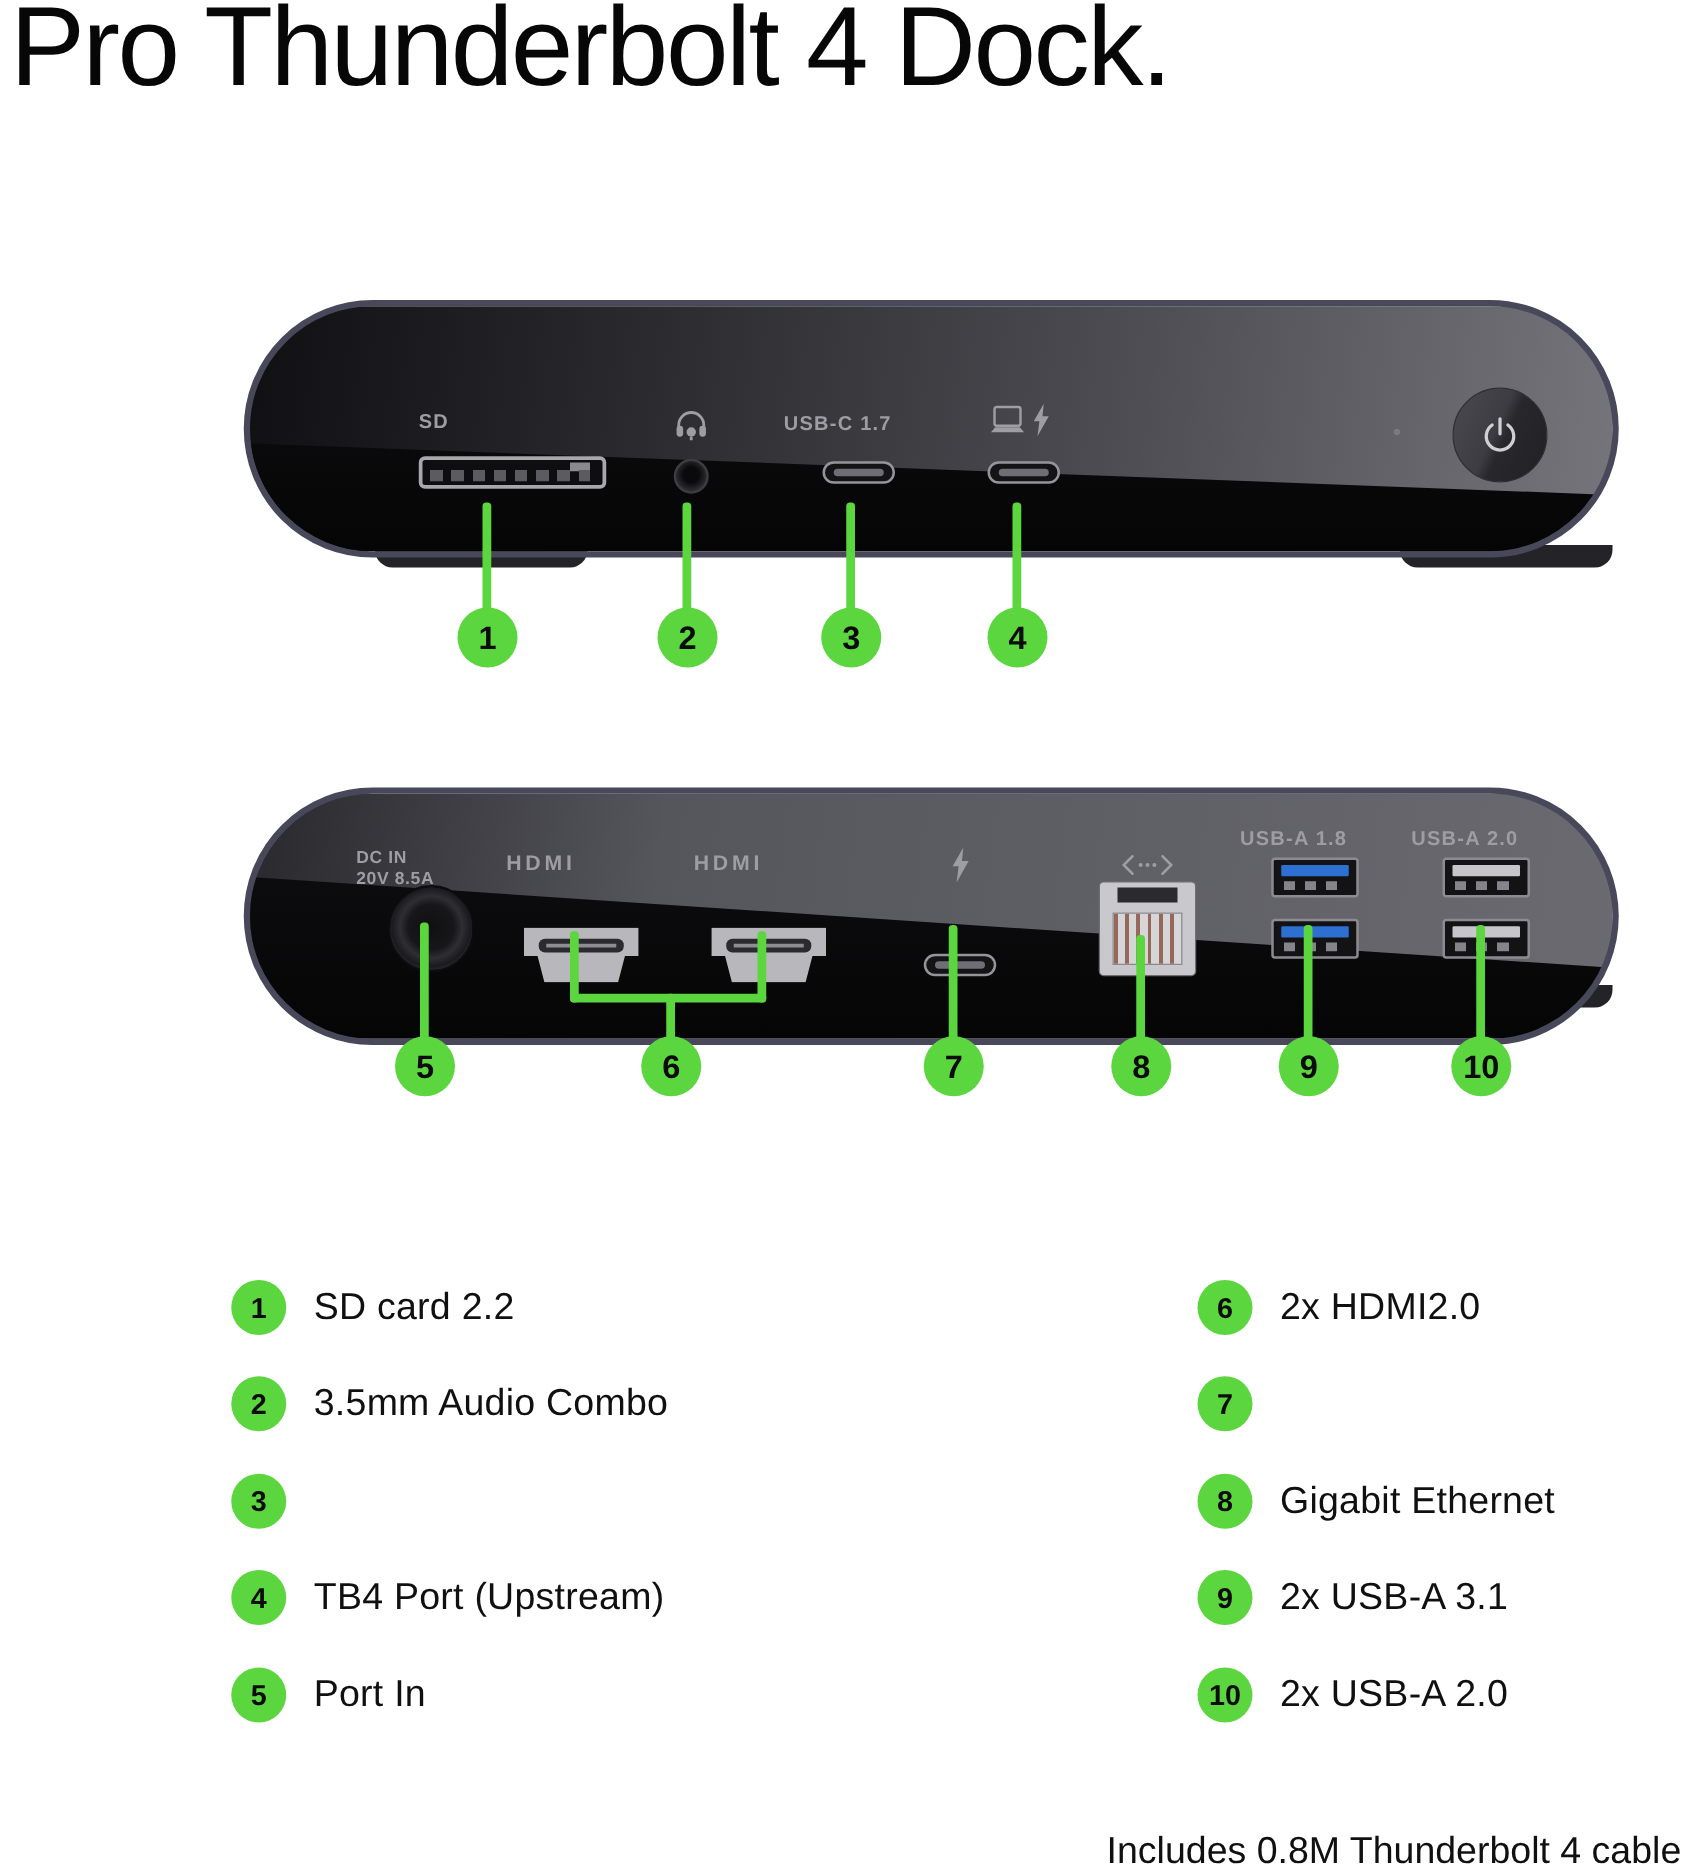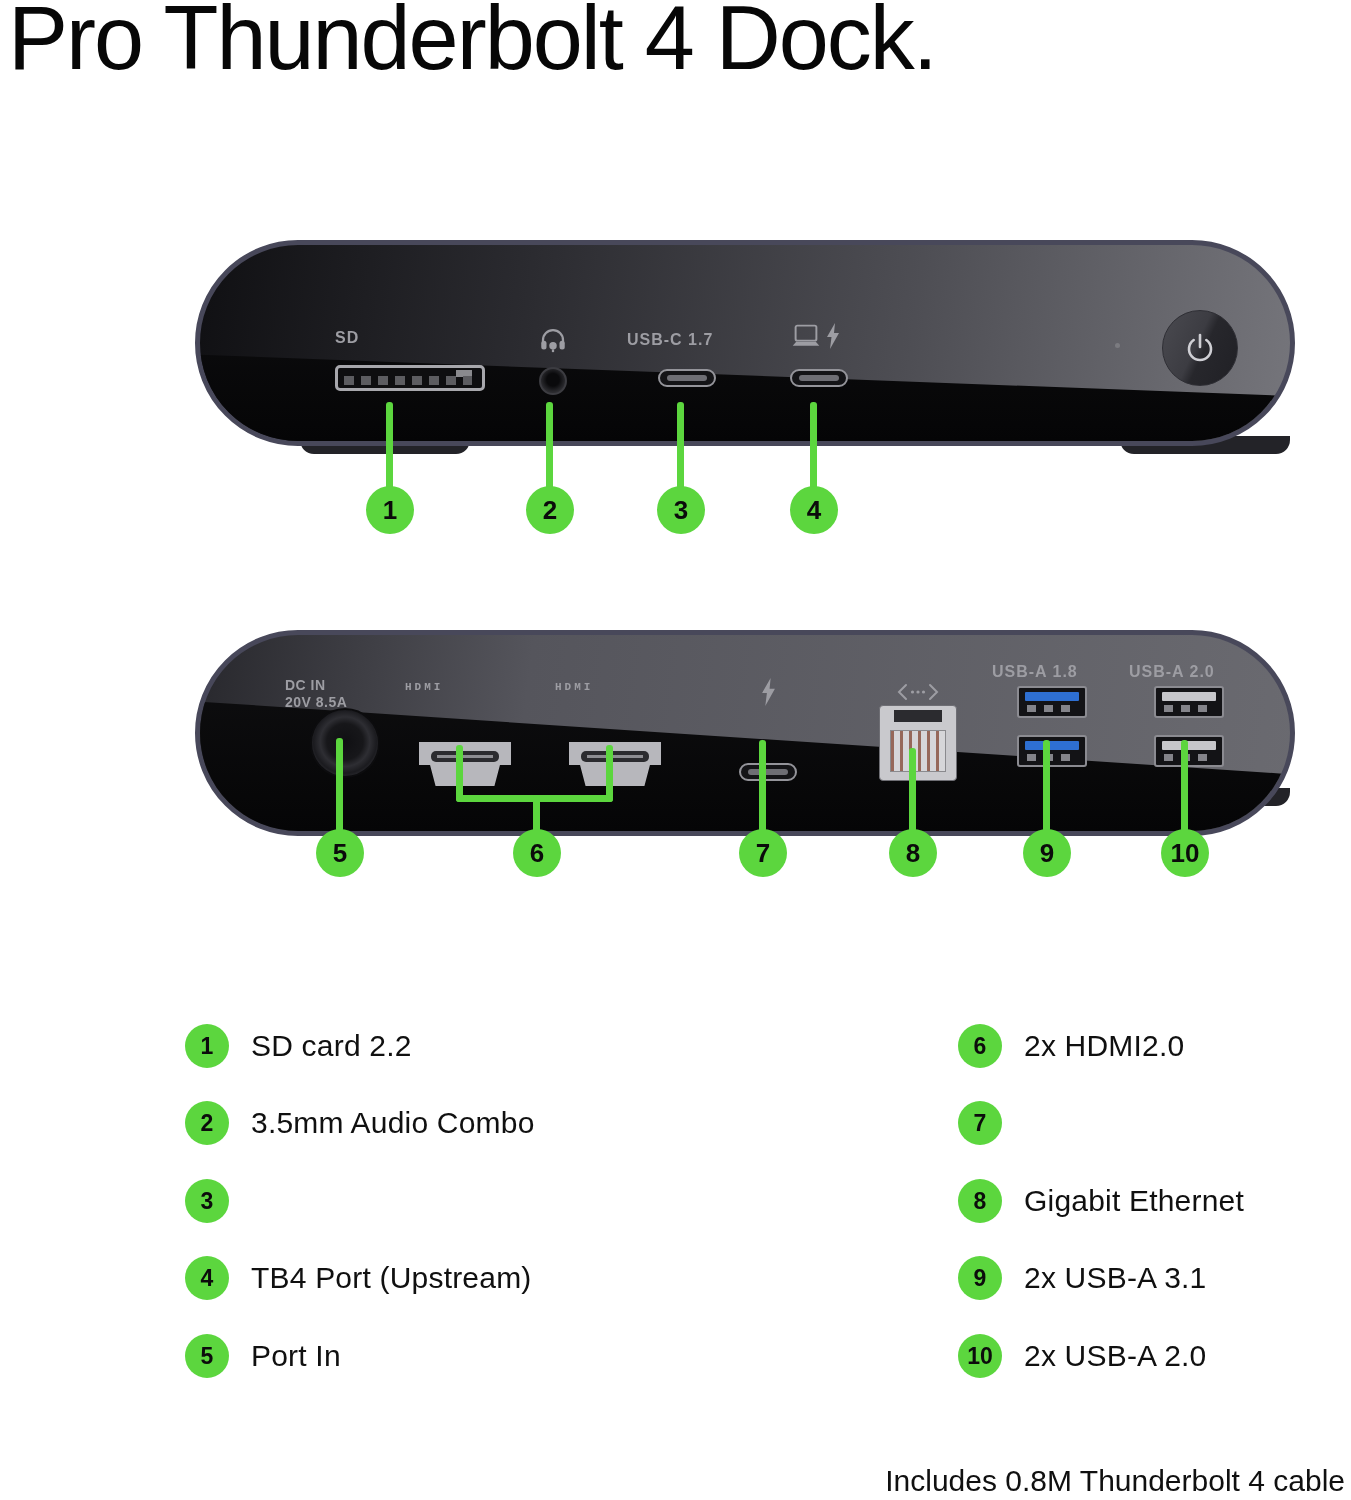--- a/index.html
+++ b/index.html
@@ -15,21 +15,21 @@
   .dock-front{top:240px;background:linear-gradient(97deg,#101013 0%,#2b2b30 30%,#4e4e54 65%,#75757b 100%);}
   .dock-rear{top:592px;background:linear-gradient(97deg,#28282d 0%,#55555c 30%,#6a6a70 100%);margin-top:38px;}
   .wedge{position:absolute;inset:0;background:linear-gradient(180deg,#101012 0%,#050506 100%);}
   .wedge-front{clip-path:polygon(0 56%,100% 77%,100% 100%,0 100%);}
   .wedge-rear{clip-path:polygon(0 34%,100% 71%,100% 100%,0 100%);}
   .foot{position:absolute;width:170px;height:18px;background:#232328;border-radius:0 0 14px 14px;z-index:0;}
 
   
   .plabel{position:absolute;text-align:left;color:#9d9da3;font-size:16px;font-weight:700;
           letter-spacing:1px;white-space:nowrap;}
-  .hdmi-label{letter-spacing:3px;font-size:11px;font-family:Liberation Mono, monospace;}
+  .hdmi-label{letter-spacing:3px;font-size:17px;}
   .dc-label{font-size:14px;line-height:17px;letter-spacing:0.5px;}
 
   .sd-slot{position:absolute;background:#0e0e10;border:3px solid #a7a7ac;border-radius:5px;box-sizing:border-box;}
   .sd-pins{position:absolute;left:6px;right:10px;bottom:3px;height:9px;
            background:repeating-linear-gradient(90deg,#5c5c60 0 10px,transparent 10px 17px);}
   .sd-notch{position:absolute;right:10px;top:2px;width:16px;height:7px;background:#8a8a8e;}
 
   .jack{position:absolute;width:28px;height:28px;border-radius:50%;
         background:radial-gradient(circle at 50% 45%,#0a0a0c 35%,#2c2c30 70%,#1a1a1d 100%);
         border:2px solid #3c3c41;box-sizing:border-box;}

